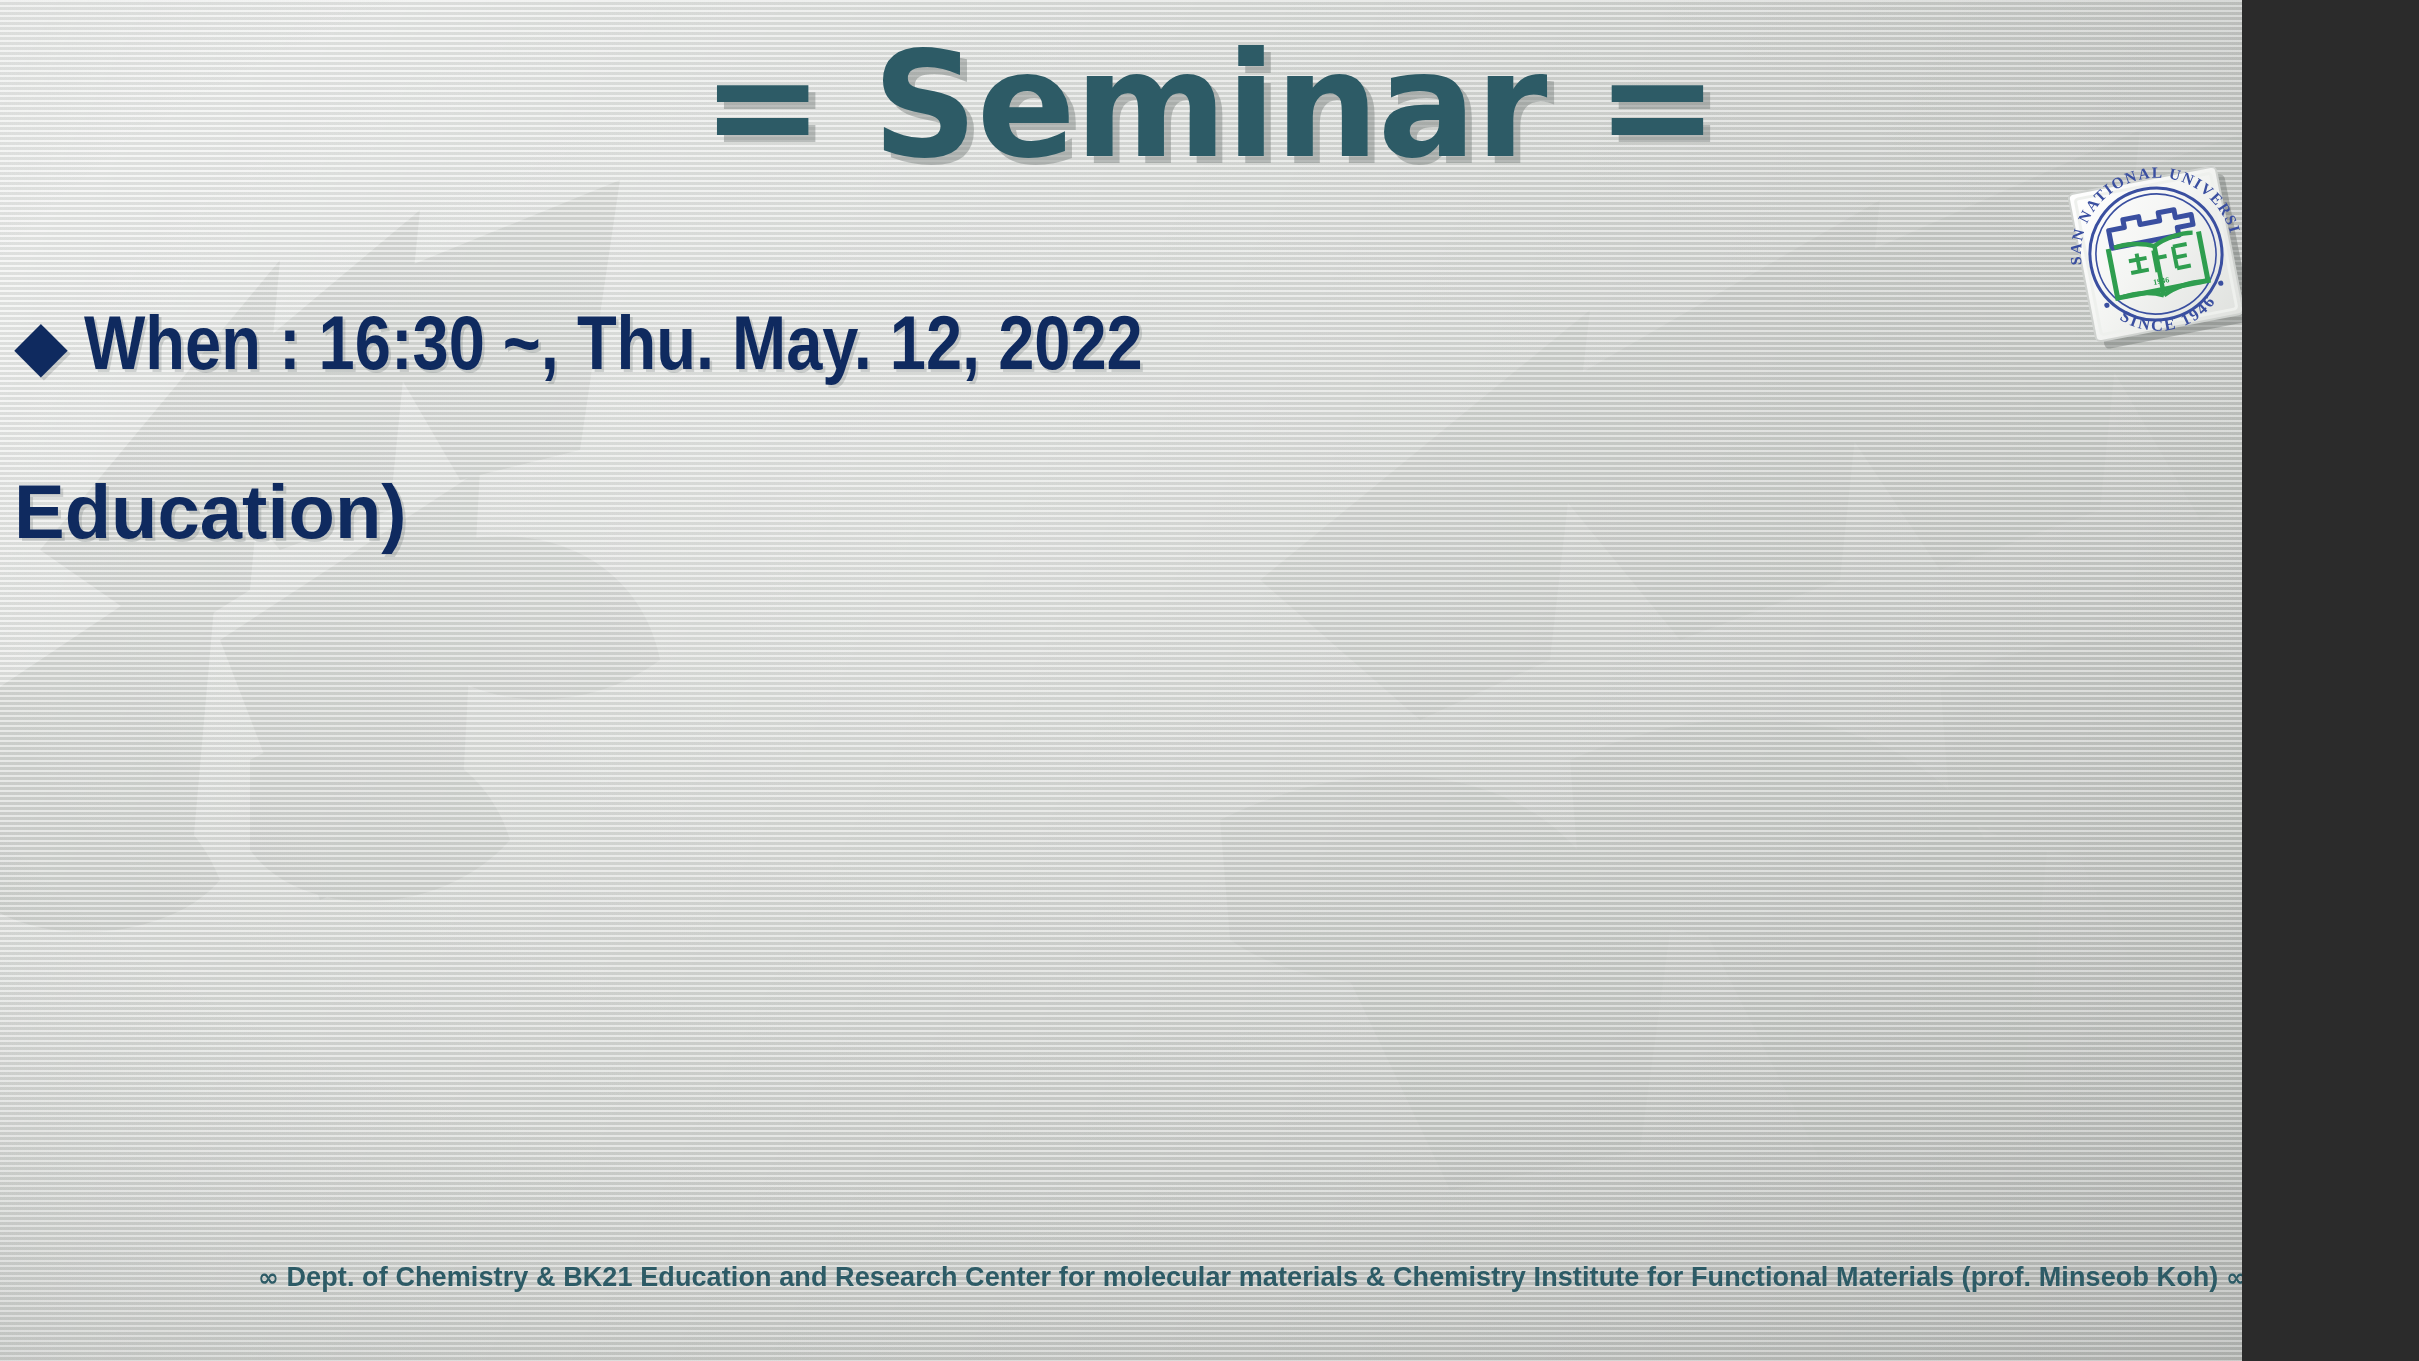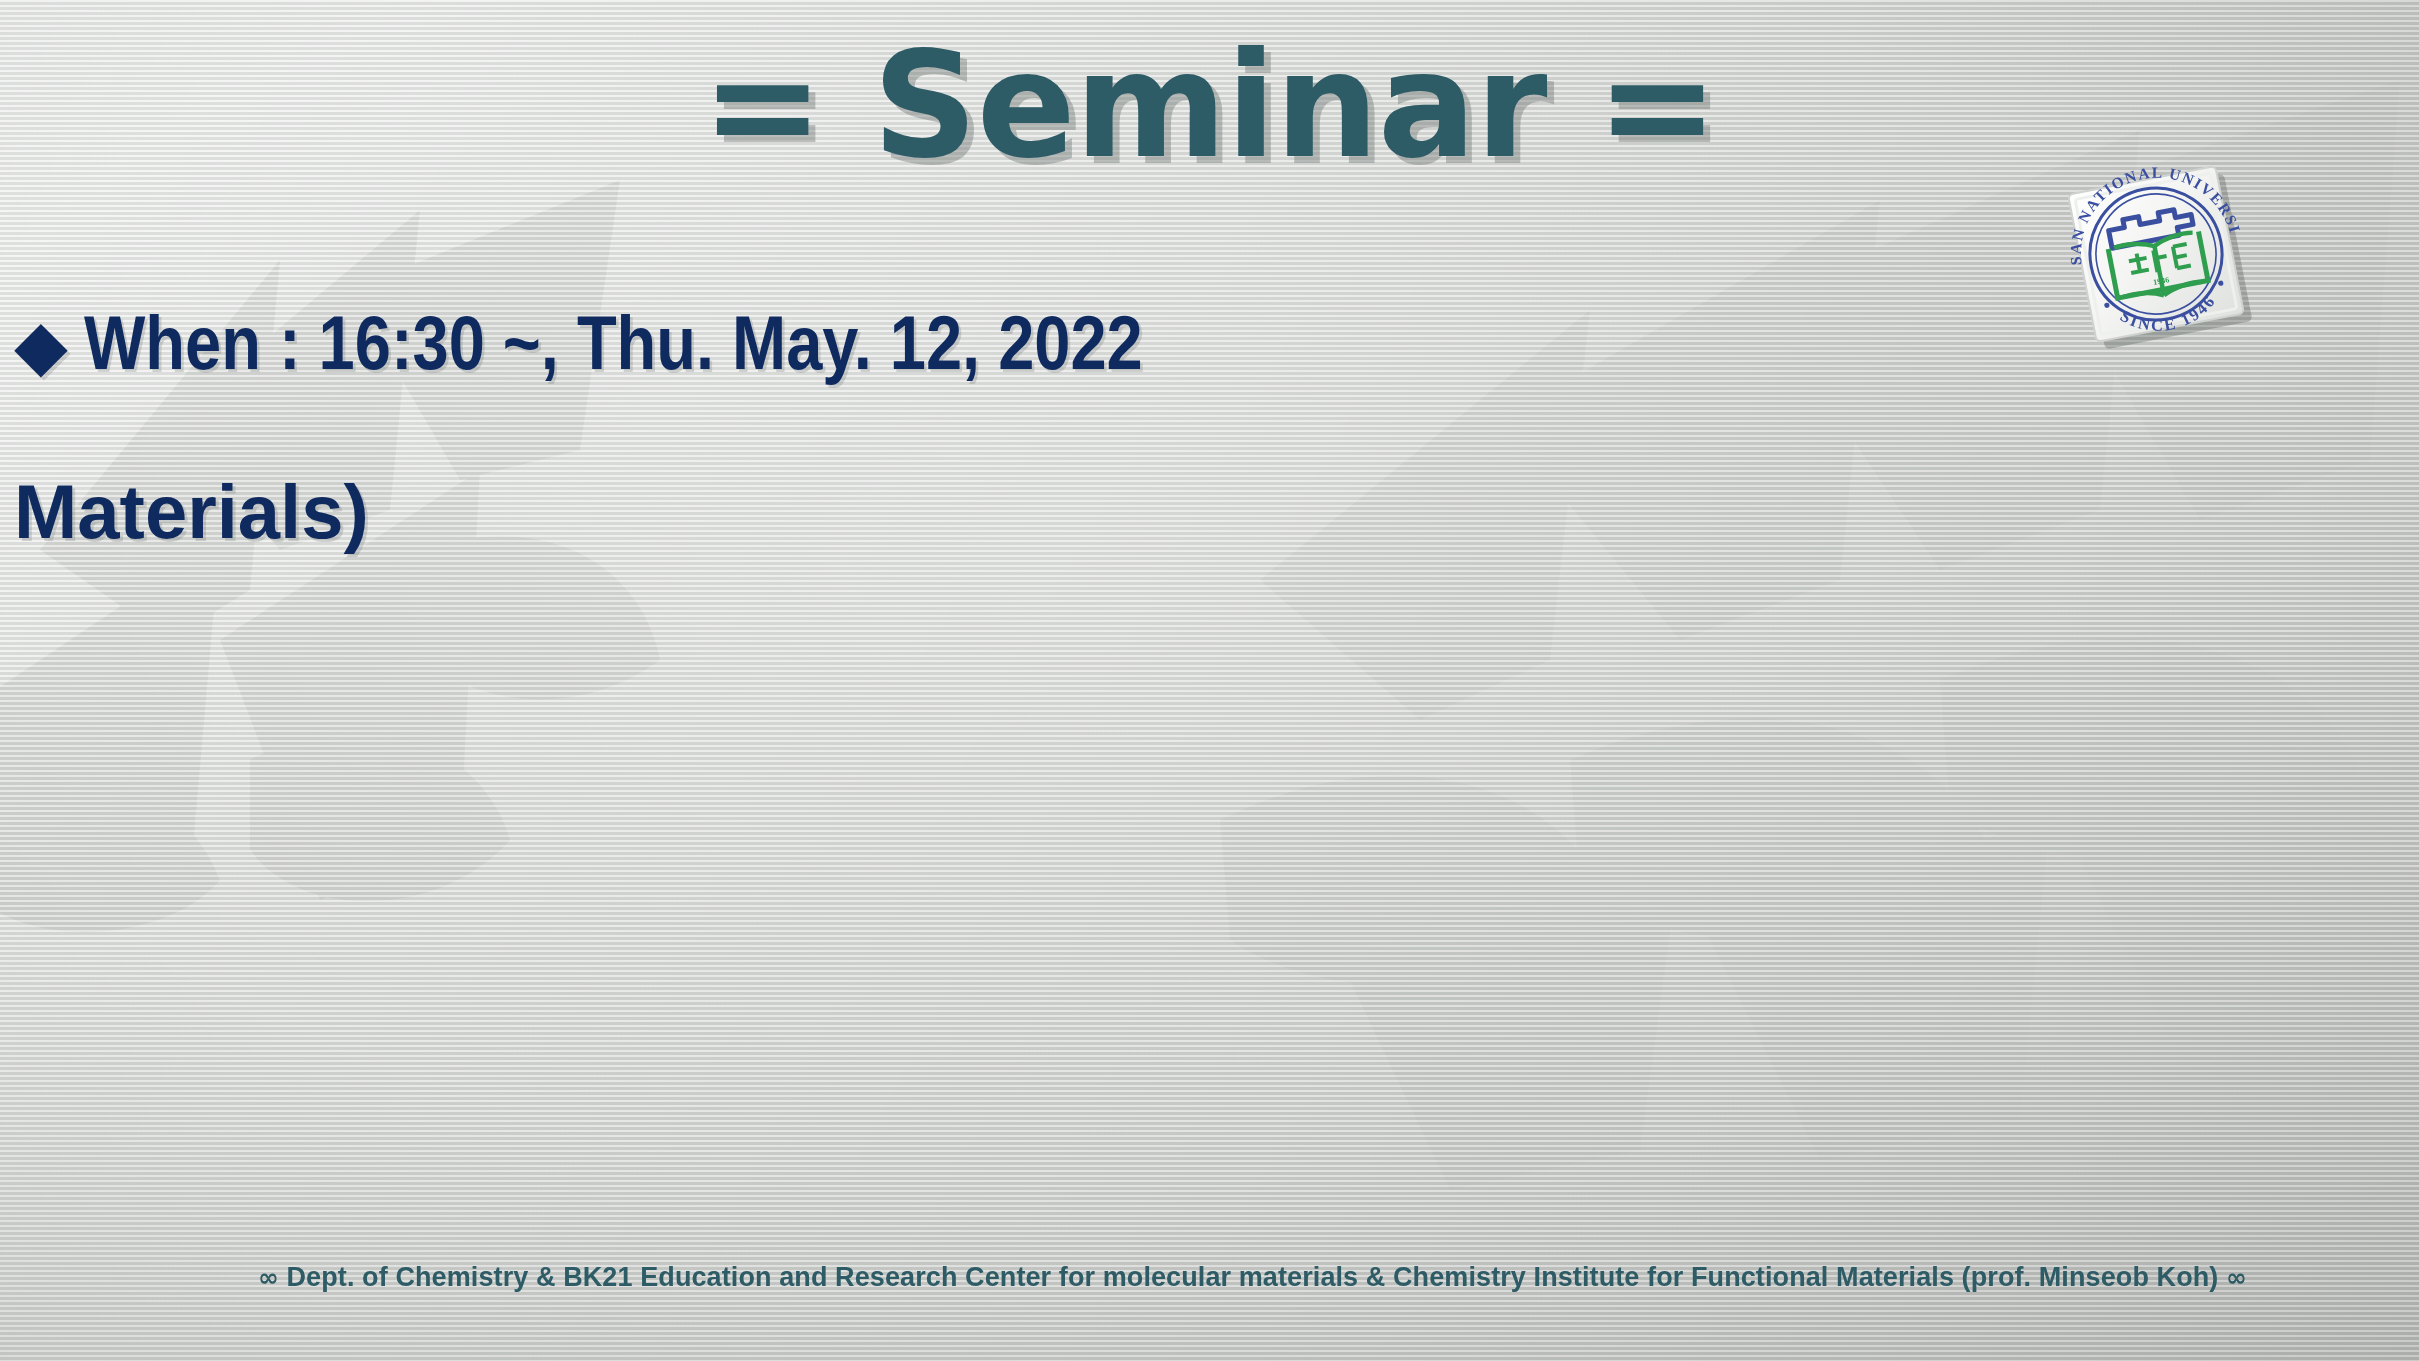--- a/index.html
+++ b/index.html
@@ -4,21 +4,21 @@
 <title>Seminar Poster</title>
 <style>
   html, body {
     margin: 0;
     padding: 0;
     background: #2b2b2b;
   }
 
   #slide {
     position: relative;
-    width: 2419px;
+    width: 2242px;
     height: 1361px;
     overflow: hidden;
     font-family: "Liberation Sans", sans-serif;
     background:
       linear-gradient(118deg,
         rgba(255,255,255,0.55) 0%,
         rgba(255,255,255,0.18) 22%,
         rgba(255,255,255,0.00) 42%,
         rgba(0,0,0,0.045) 72%,
         rgba(0,0,0,0.085) 100%),
@@ -226,21 +226,21 @@
   </div>
 
   <div class="body-block">
 
     <div class="line">
       <span class="bullet">◆</span><span class="cond">When : 16:30 ~, Thu. May. 12, 2022</span>
     </div>
 
 
 
-    <div class="line wrapped">Materials)</div>
+    <div class="line wrapped">Education)</div>
 
 
   </div>
 
   <div class="footer">
     <span class="inf">∞</span>
     <span>Dept. of Chemistry &amp; BK21 Education and Research Center for molecular materials &amp; Chemistry Institute for Functional  Materials (prof. Minseob Koh)</span>
     <span class="inf">∞</span>
   </div>
 

